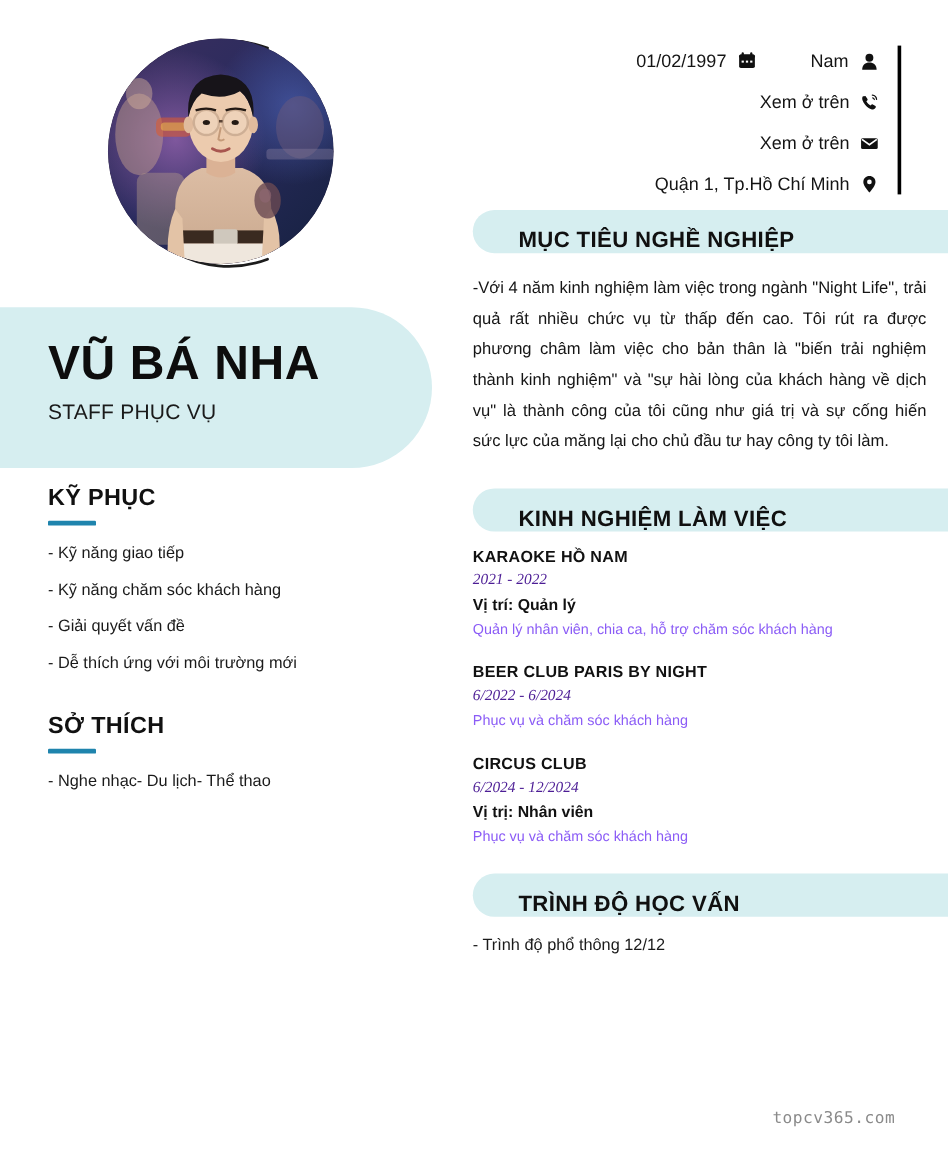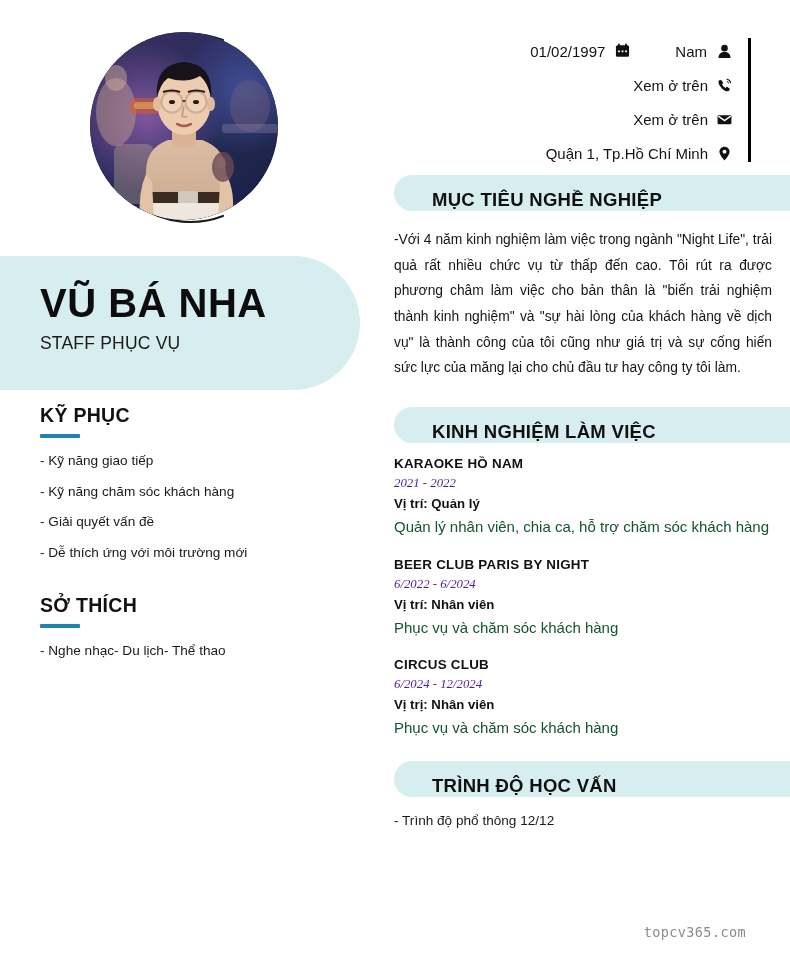--- a/index.html
+++ b/index.html
@@ -206,22 +206,22 @@
     margin: 0 0 5px 0;
     font-family: Liberation Serif, serif;
   }
   .exp-position {
     font-size: 13.2px;
     font-weight: bold;
     color: #111;
     margin: 0 0 5px 0;
   }
   .exp-desc {
-    font-size: 15px;
-    color: #14532d;
+    font-size: 12px;
+    color: #8b5cf6;
     line-height: 1.45;
     margin: 0;
   }
 
   .edu-item {
     font-size: 13.6px;
     color: #1a1a1a;
     margin: 16px 0 0 0;
   }
 
@@ -428,21 +428,20 @@
     <div class="exp-item">
       <p class="exp-company">KARAOKE HỒ NAM</p>
       <p class="exp-dates">2021 - 2022</p>
       <p class="exp-position">Vị trí: Quản lý</p>
       <p class="exp-desc">Quản lý nhân viên, chia ca, hỗ trợ chăm sóc khách hàng</p>
     </div>
 
     <div class="exp-item">
       <p class="exp-company">BEER CLUB PARIS BY NIGHT</p>
       <p class="exp-dates">6/2022 - 6/2024</p>
-      <p class="exp-position">Vị trí: Nhân viên</p>
       <p class="exp-desc">Phục vụ và chăm sóc khách hàng</p>
     </div>
 
     <div class="exp-item">
       <p class="exp-company">CIRCUS CLUB</p>
       <p class="exp-dates">6/2024 - 12/2024</p>
       <p class="exp-position">Vị trị: Nhân viên</p>
       <p class="exp-desc">Phục vụ và chăm sóc khách hàng</p>
     </div>
 

